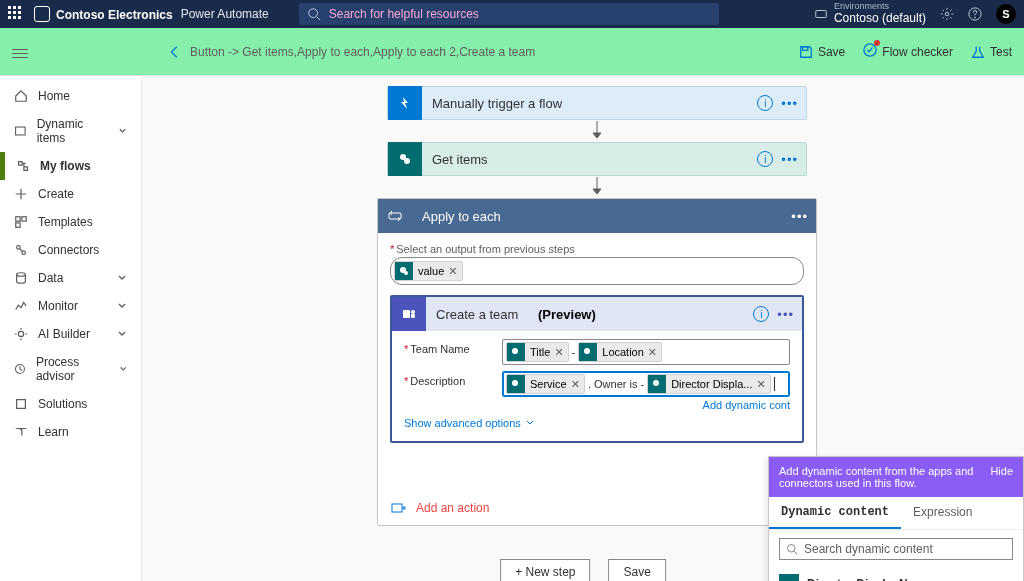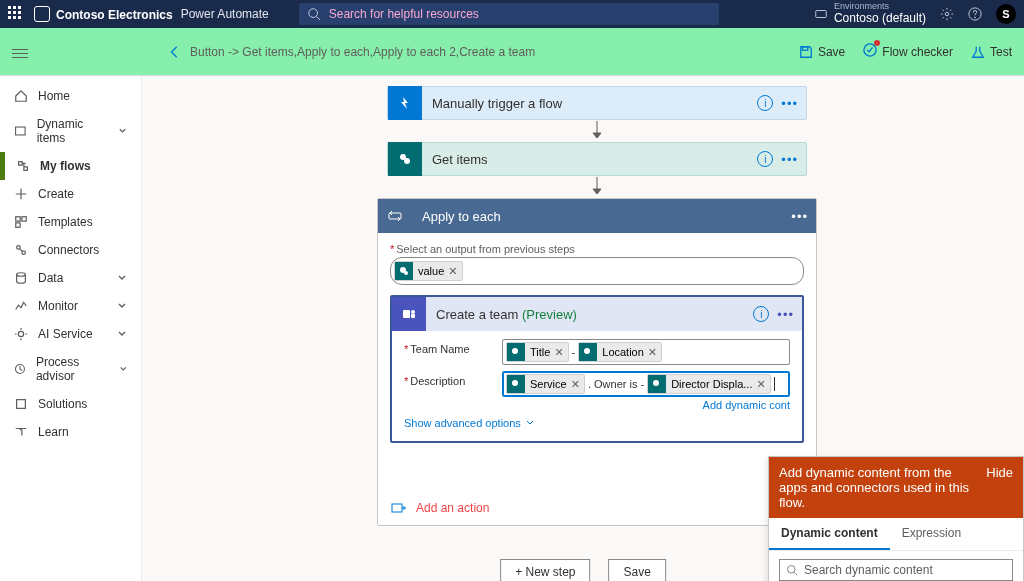--- a/index.html
+++ b/index.html
@@ -59,46 +59,46 @@
   .req::before{content:"*";color:#c50f1f;margin-right:2px;}
   .tokenbox{border:1px solid #8a8886;border-radius:12px;padding:3px;display:flex;align-items:center;gap:4px;background:#fff;font-size:11px;min-height:26px;}
   .token{display:inline-flex;align-items:center;background:#eaeaea;border:1px solid #d2d0ce;border-radius:2px;height:20px;padding-right:4px;font-size:11px;}
   .token .tb{width:18px;height:18px;background:#036c70;margin-right:5px;display:flex;align-items:center;justify-content:center;}
   .token .tb svg{width:10px;height:10px;fill:#fff;}
   .token .tx{color:#605e5c;margin-left:4px;cursor:pointer;}
 
   .inner{margin-top:10px;border:2px solid #3b5998;border-radius:2px;}
   .inner-h{height:34px;background:#e1e6f5;display:flex;align-items:center;font-size:13px;color:#323130;}
   .inner-h .cic{width:34px;height:34px;background:#4b53bc;display:flex;align-items:center;justify-content:center;}
-  .inner-h .prev{color:#15803d;margin-left:0;}
+  .inner-h .prev{color:#000000;margin-left:16px;font-weight:bold;}
   .inner-h .cinfo{margin-left:auto;width:16px;height:16px;border:1px solid #0078d4;border-radius:50%;color:#0078d4;display:flex;align-items:center;justify-content:center;font-size:10px;margin-right:8px;}
   .inner-h .dots{margin-right:8px;color:#4b53bc;letter-spacing:1px;}
   .inner-body{padding:8px 12px 10px;}
   .frow{display:flex;align-items:flex-start;gap:10px;margin-bottom:6px;}
   .frow .flbl{width:88px;font-size:11px;color:#323130;padding-top:4px;}
   .frow .flbl.req::before{content:"*";color:#c50f1f;margin-right:2px;}
   .fbox{flex:1;border:1px solid #8a8886;border-radius:2px;padding:2px 3px;display:flex;flex-wrap:wrap;align-items:center;gap:3px;min-height:24px;font-size:11px;background:#fff;}
   .fbox.sel{border:1px solid #0078d4;box-shadow:0 0 0 1px #0078d4 inset;}
   .plain{font-size:11px;color:#323130;}
   .cursor{width:1px;height:14px;background:#323130;}
   .adv{font-size:11px;color:#0078d4;display:inline-flex;align-items:center;gap:4px;margin-top:6px;cursor:pointer;}
   .addlink{text-align:right;font-size:11px;color:#0078d4;margin-top:-4px;}
 
   .addact{margin-top:30px;display:flex;align-items:center;gap:8px;color:#ef4444;font-size:12px;cursor:pointer;}
 
   .footer-btns{position:absolute;bottom:8px;left:50%;transform:translateX(-50%);display:flex;gap:18px;}
   .btn{border:1px solid #8a8886;background:#fff;padding:5px 14px;font-size:12px;color:#323130;cursor:pointer;}
 
   
   .dyn{position:absolute;right:0;top:380px;width:256px;border:1px solid #c8c6c4;background:#fff;font-size:12px;box-shadow:-2px 2px 6px rgba(0,0,0,.1);}
-  .dyn-hint{background:#c2410c;color:#fff;padding:8px 10px;font-size:13px;display:flex;gap:8px;}
+  .dyn-hint{background:#8b5cf6;color:#fff;padding:8px 10px;font-size:11px;display:flex;gap:8px;}
   .dyn-hint .hide{margin-left:auto;cursor:pointer;}
   .dyn-tabs{display:flex;border-bottom:1px solid #edebe9;}
   .dyn-tab{padding:8px 12px;font-size:12px;color:#605e5c;cursor:pointer;}
-  .dyn-tab.active{color:#323130;font-weight:600;border-bottom:2px solid #0078d4;}
+  .dyn-tab.active{color:#323130;font-weight:600;border-bottom:2px solid #0078d4;font-family:Liberation Mono, monospace;}
   .dyn-srch{margin:8px 10px;border:1px solid #8a8886;display:flex;align-items:center;padding:3px 6px;gap:6px;color:#605e5c;}
   .dyn-item{display:flex;align-items:center;gap:8px;padding:6px 10px;cursor:pointer;font-weight:600;color:#323130;}
   .dyn-item .sq{width:20px;height:20px;background:#036c70;}
 </style>
 </head>
 <body>
 
 <div class="hdr">
   <div class="waffle">
       <span></span>
@@ -242,21 +242,21 @@
         <span>Monitor</span>
         <svg class="chev" viewBox="0 0 10 10">
           <path d="M2 3l3 3 3-3" fill="none"></path>
         </svg>
       </div>
     <div class="nav">
         <svg viewBox="0 0 16 16">
           <circle cx="8" cy="8" r="3"></circle>
           <path d="M8 1v2M8 13v2M1 8h2M13 8h2"></path>
         </svg>
-        <span>AI Service</span>
+        <span>AI Builder</span>
         <svg class="chev" viewBox="0 0 10 10">
           <path d="M2 3l3 3 3-3" fill="none"></path>
         </svg>
       </div>
     <div class="nav">
         <svg viewBox="0 0 16 16">
           <circle cx="8" cy="8" r="6"></circle>
           <path d="M8 4v4l3 2"></path>
         </svg>
         <span>Process advisor</span>

